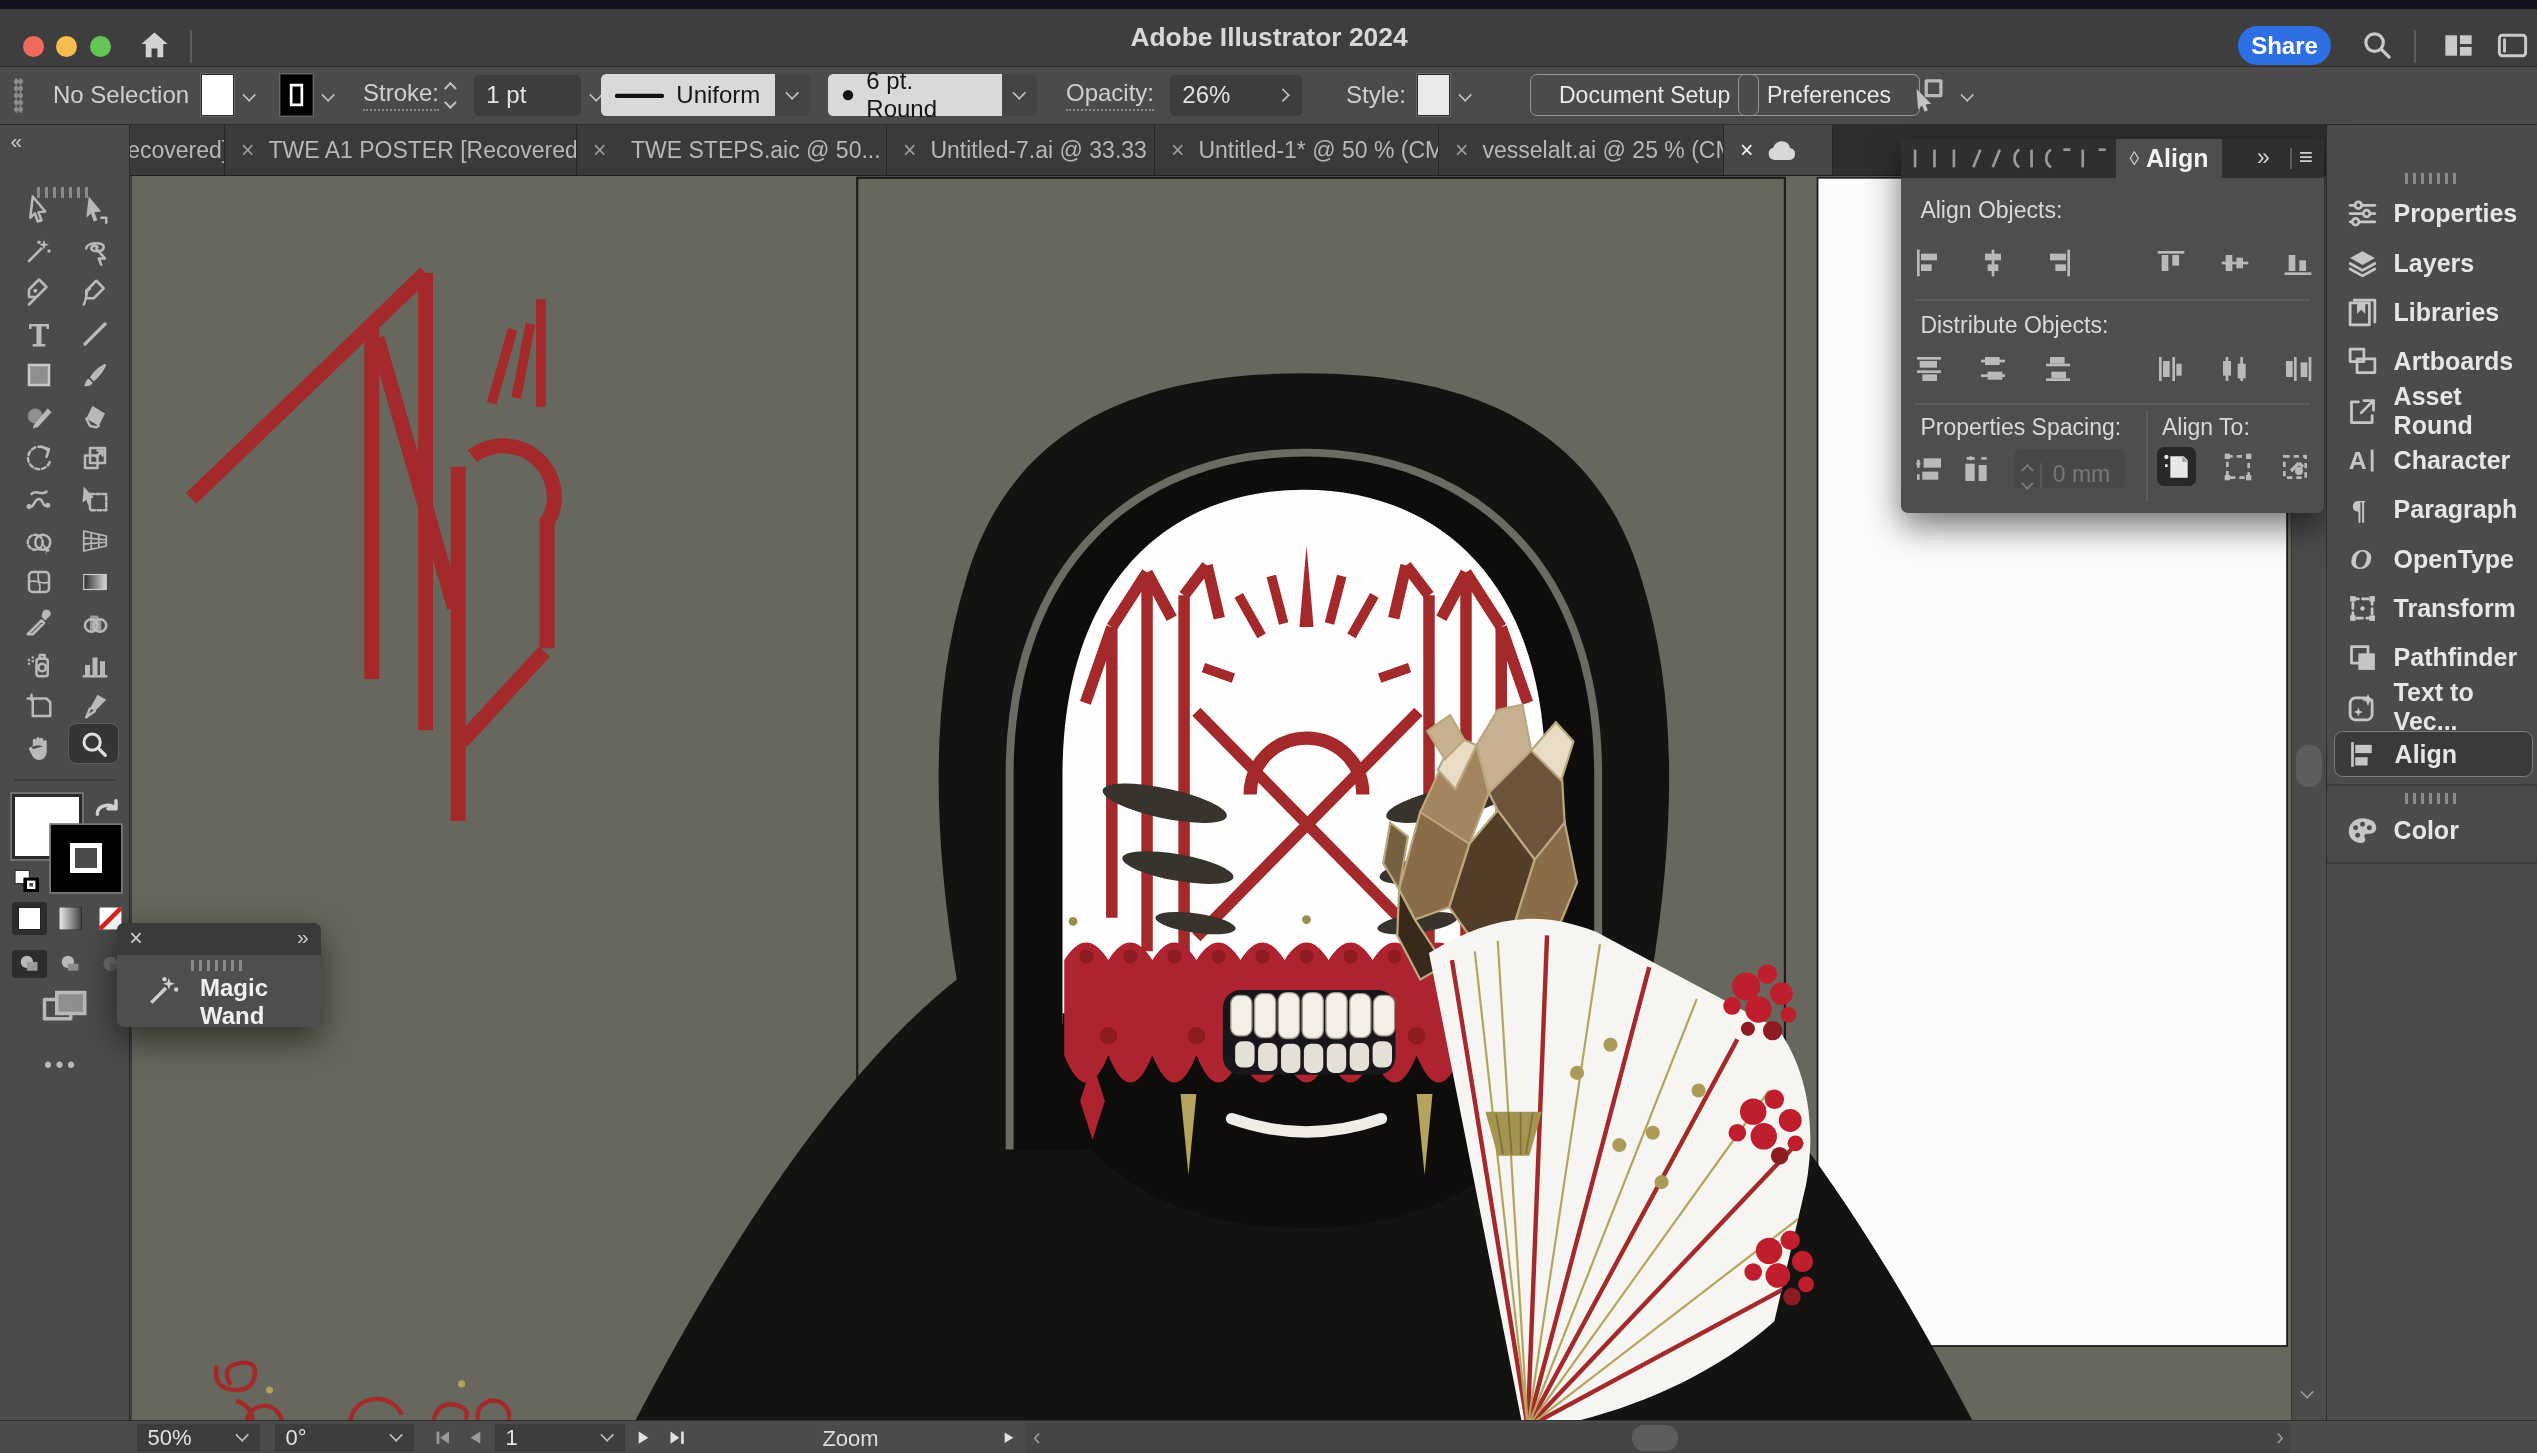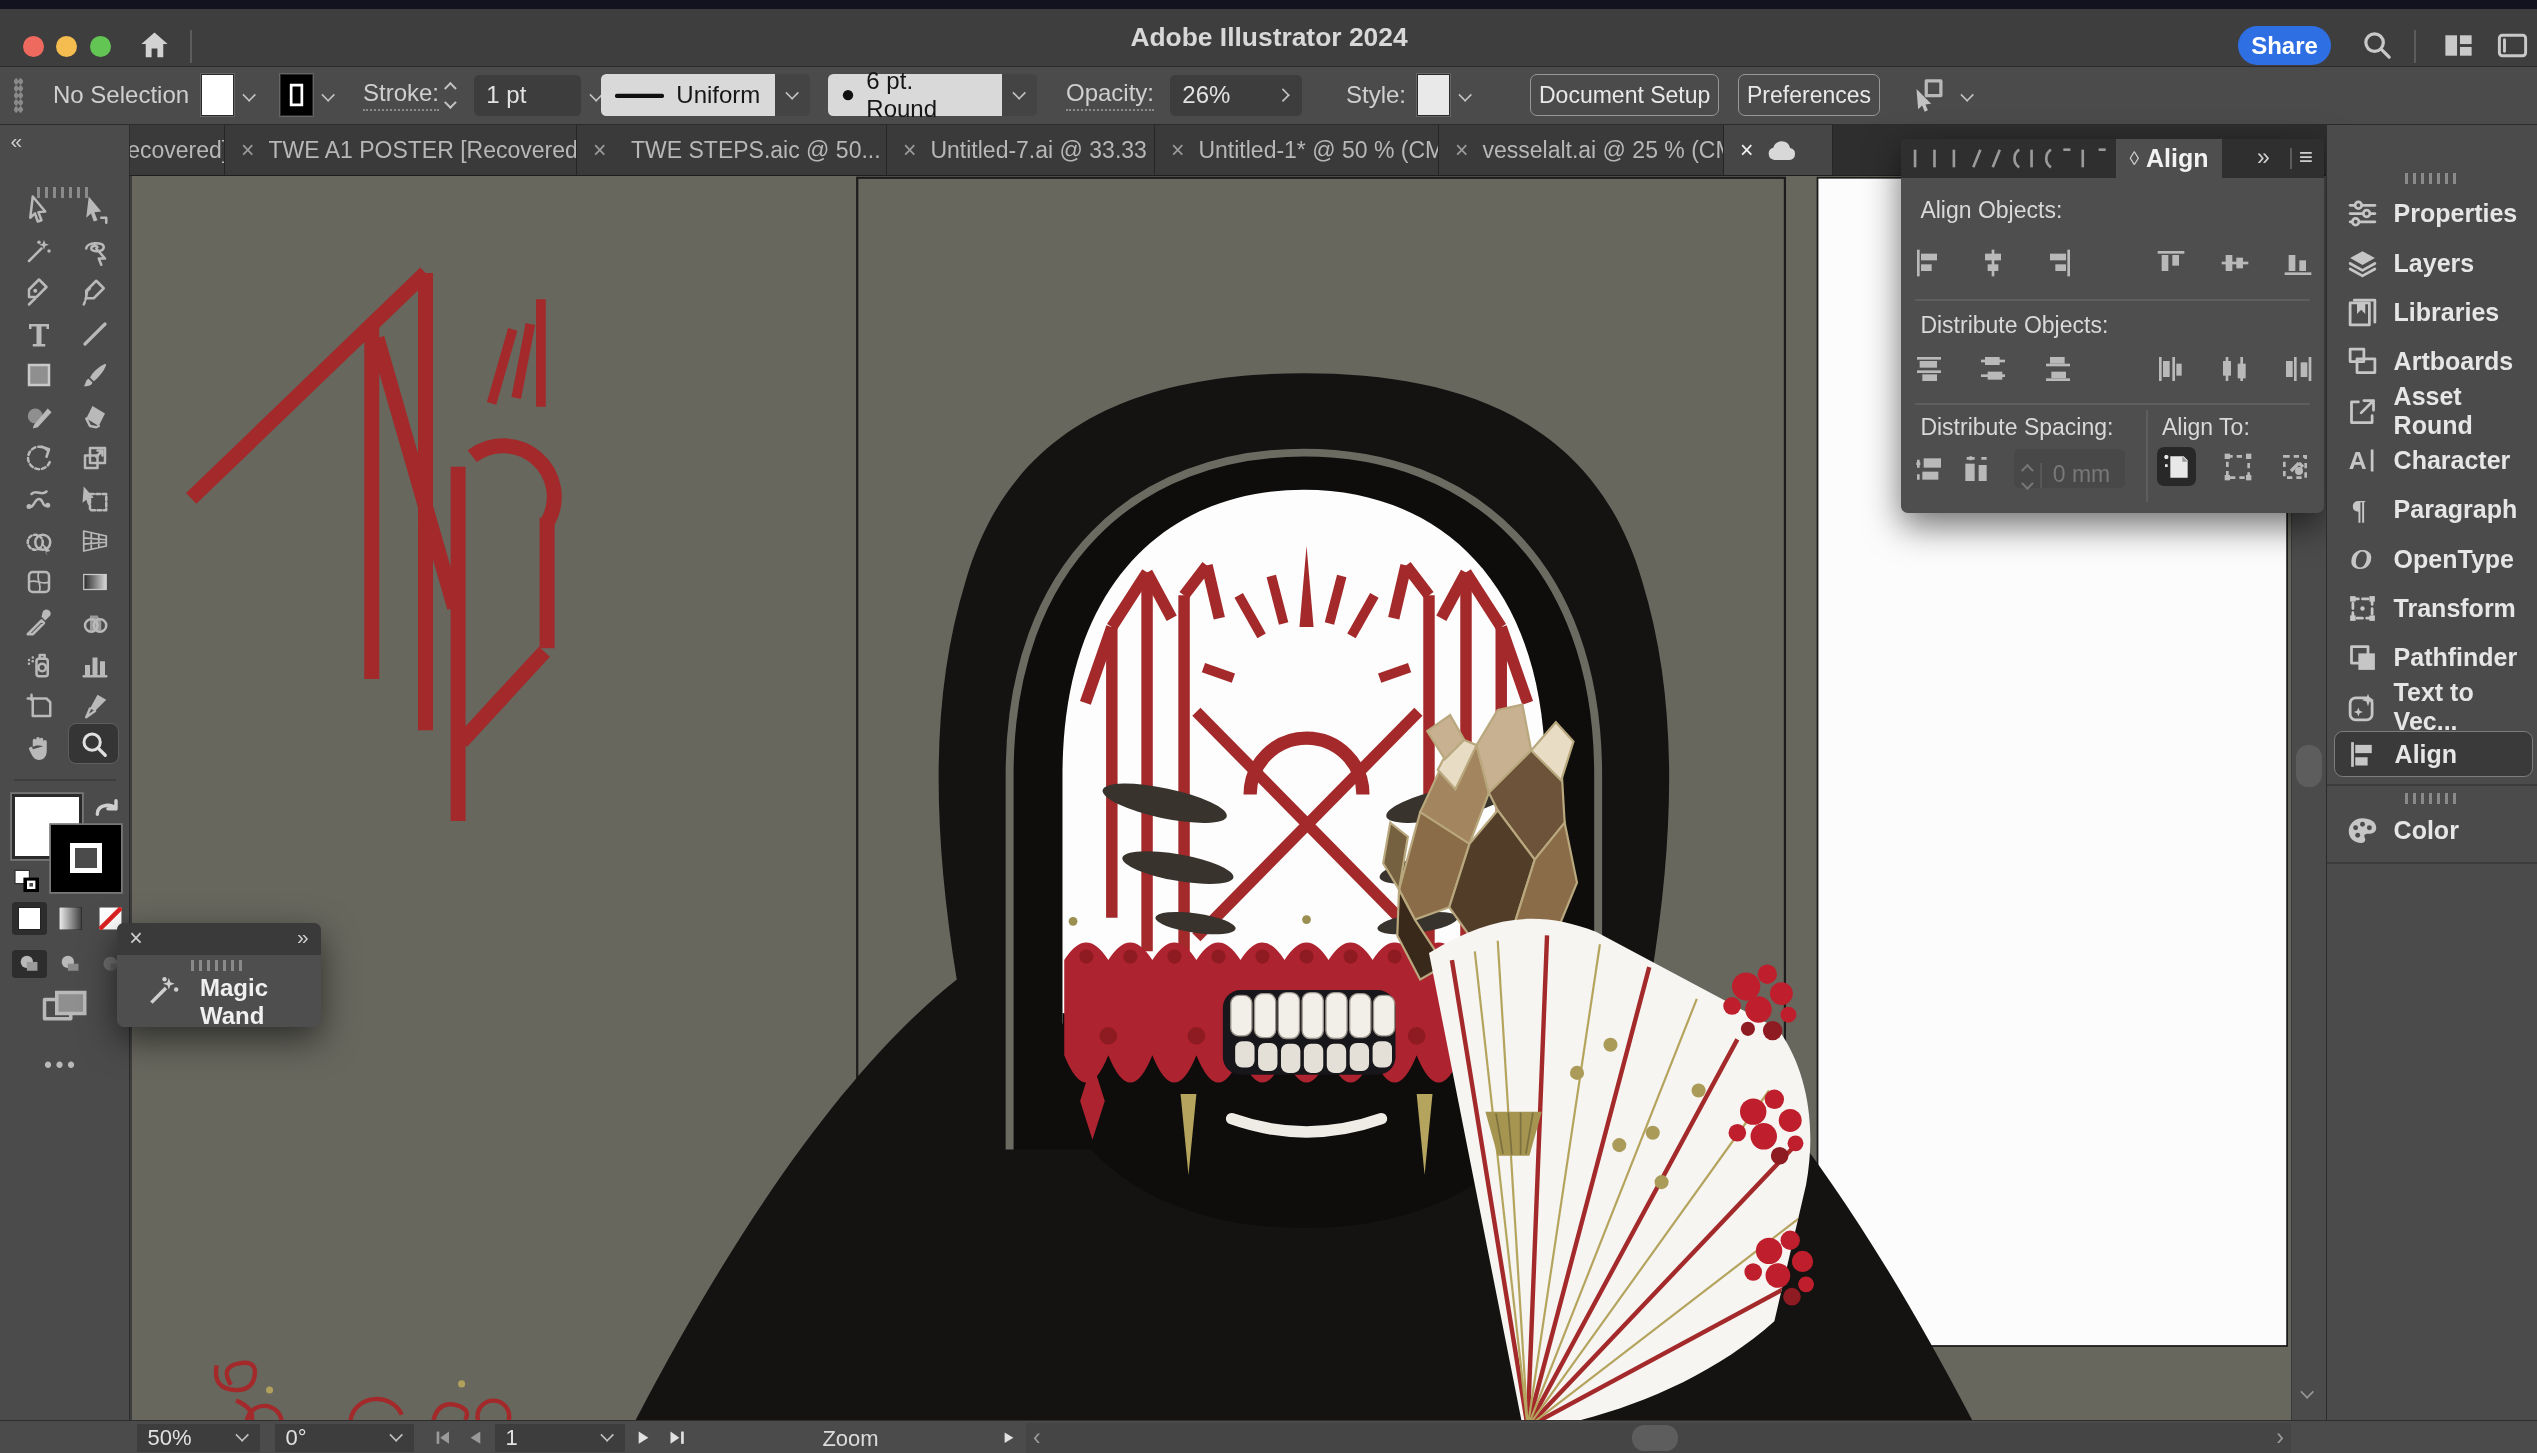--- a/index.html
+++ b/index.html
@@ -31,21 +31,21 @@
           border-bottom:2.6px solid #c3c3c3; transform:rotate(45deg) scale(.8); margin-left:8.8px; }
   .chev.sm { width:8.8px; height:8.8px; margin:0; }
   .dotted-link { border-bottom:2.6px dotted #8b8b8b; padding-bottom:2.6px; }
   .darkbox { background:#3d3d3d; border-radius:5.3px; height:41px; display:flex; align-items:center;
              padding:0 12.3px; color:#e2e2e2; }
   .lightbox { background:#d9d9d9; border-radius:5.3px 0 0 5.3px; height:42px; display:flex; align-items:center;
               padding:0 14px; color:#161616; }
   .lightbox-chev { background:#444; border-radius:0 5.3px 5.3px 0; height:42px; width:35px; display:flex;
                    align-items:center; justify-content:center; }
   .cb-btn { border:1.8px solid #979797; border-radius:7px; height:42px; display:flex; align-items:center;
-            padding:0 8px; color:#e8e8e8; font-size:23px; }
+            padding:0 28px; color:#e8e8e8; font-size:23px; }
 
   
   .tabbar { position:absolute; left:0; top:125px; width:2538px; height:51px; background:#2e2e2e;
             border-bottom:1.8px solid #1f1f1f; display:flex; }
   .tab { height:100%; background:#3a3a3a; border-right:1.8px solid #262626; display:flex; align-items:center;
          padding:0 16px; color:#b7b7b7; font-size:23px; white-space:nowrap; overflow:hidden; flex:none; }
   .tab.active { background:#464646; }
   .tab .x { color:#9b9b9b; margin-right:14px; font-size:23px; }
   .tab.active .x { color:#f2f2f2; }
 
@@ -848,21 +848,21 @@
         <svg width="32" height="32" viewBox="0 0 24 24">
           <rect x="3" y="6" width="5" height="12" class="icon-fill"></rect>
           <line x1="10" y1="3" x2="10" y2="21" stroke="#b9b9b9" stroke-width="2"></line>
           <rect x="14" y="7" width="5" height="11" class="icon-fill"></rect>
           <line x1="21" y1="3" x2="21" y2="21" stroke="#b9b9b9" stroke-width="2"></line>
         </svg>
       </div>
     <div class="hsep" style="top:264px"></div>
     <div class="vdiv" style="left:245px;top:271px;height:92px;background:#5e5e5e"></div>
 
-    <div class="align-label" style="left:19.4px;top:275px">Distribute Spacing:</div>
+    <div class="align-label" style="left:19.4px;top:275px">Properties Spacing:</div>
     <div class="align-label" style="left:261px;top:275px">Align To:</div>
 
     <div class="al-btn" style="left:8.8px;top:310px">
         <svg width="32" height="32" viewBox="0 0 24 24">
           <path d="M4 5 v6 M2.5 8 h3 M4 16 v4" stroke="#b9b9b9" stroke-width="2" fill="none"></path>
           <rect x="8" y="4" width="13" height="7" class="icon-fill"></rect>
           <rect x="7" y="14" width="12" height="6" class="icon-fill"></rect>
         </svg>
       </div>
     <div class="al-btn" style="left:55px;top:310px">

